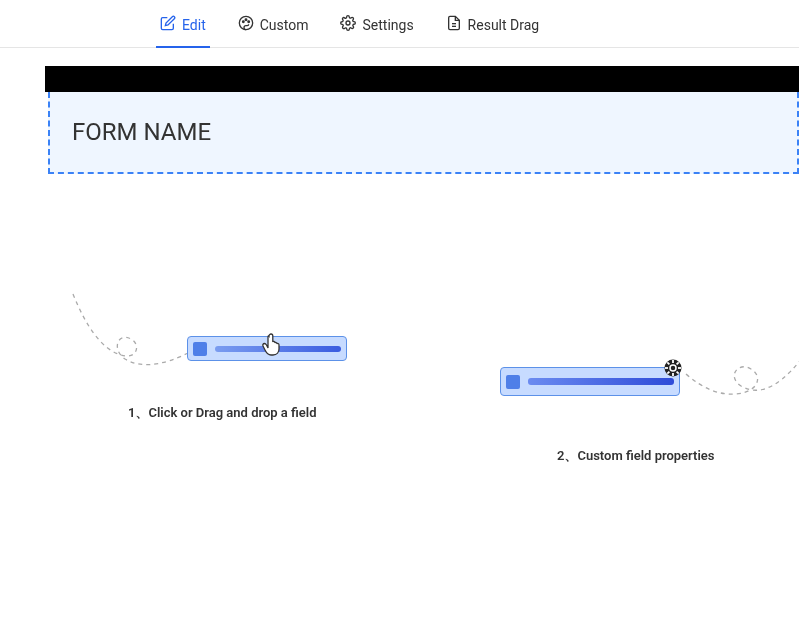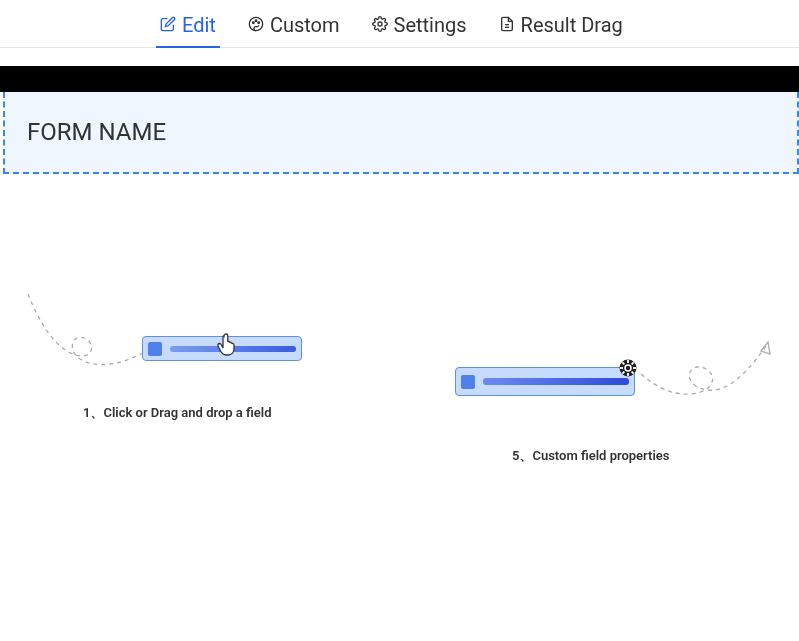--- a/index.html
+++ b/index.html
@@ -21,21 +21,21 @@
       justify-content: flex-start;
       padding-left: 160px;
       border-bottom: 1px solid #e5e5e5;
       background: #fff;
       height: 48px;
     }
     .tab {
       display: flex;
       align-items: center;
       gap: 6px;
-      font-size: 20px;
+      font-size: 14px;
       color: #333;
       cursor: pointer;
       padding-bottom: 10px;
       position: relative;
     }
     .tab.active {
       color: #2563eb;
     }
     .tab.active::after {
       content: "";
@@ -47,20 +47,21 @@
       background: #2563eb;
     }
     .tab svg {
       width: 16px;
       height: 16px;
     }
     .editor {
       position: relative;
       margin-top: 18px;
       height: 570px;
+      padding-left: 45px;
     }
     .black-bar {
       height: 26px;
       background: #000;
       width: 100%;
     }
     .form-header {
       background: #eff6ff;
       border: 2px dashed #3b82f6;
       border-top: none;
@@ -244,15 +245,15 @@
         <line x1="15.7" y1="4.3" x2="13.6" y2="6.4"></line>
         <line x1="6.4" y1="13.6" x2="4.3" y2="15.7"></line>
       </g>
     </svg>
 
     <svg class="arrow2" width="150" height="90">
       <path d="M 5 38 Q 30 60, 55 58 C 78 56, 82 40, 70 33 C 58 25, 45 40, 60 50 Q 90 68, 130 10" fill="none" stroke="#aaa" stroke-width="1.3" stroke-dasharray="4 4"></path>
       <path d="M125 15 L132 6 L134 18 Z" fill="none" stroke="#aaa" stroke-width="1.3"></path>
     </svg>
 
-    <div class="caption caption2">5、Custom field properties</div>
+    <div class="caption caption2">2、Custom field properties</div>
   </div>
 </div>
 
 </body></html>

